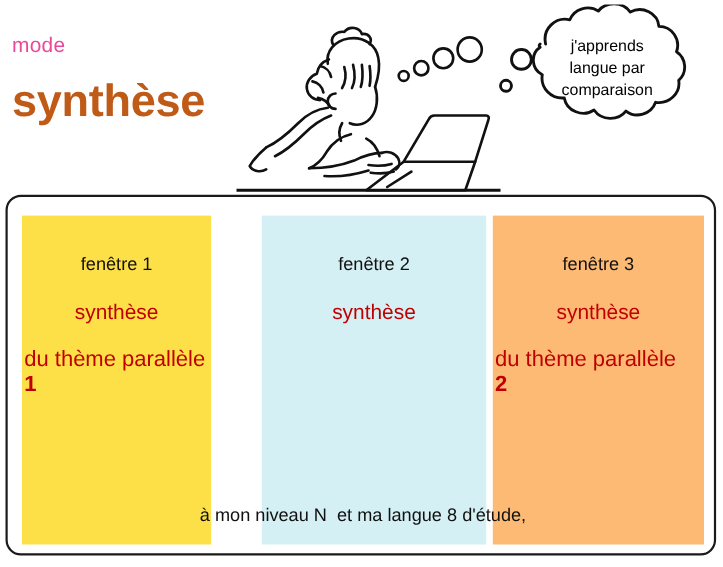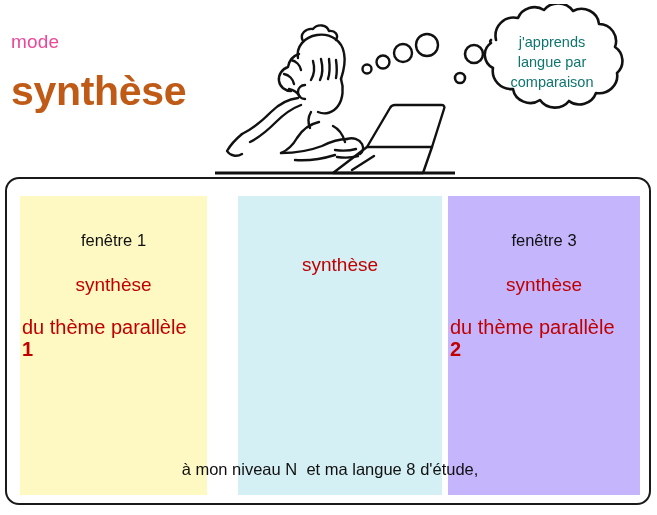--- a/index.html
+++ b/index.html
@@ -68,21 +68,21 @@
     left: 0; top: 0;
   }
   #bubble-text {
     position: absolute;
     left: 26px;
     top: 28px;
     width: 148px;
     text-align: center;
     font-size: 14.5px;
     line-height: 20px;
-    color: #0f766e;
+    color: #000000;
   }
 
   
   #panel {
     position: absolute;
     left: 5px;
     top: 177px;
     width: 646px;
     height: 328px;
     box-sizing: border-box;
@@ -98,23 +98,23 @@
     height: 328px;
   }
 
   .column {
     position: absolute;
     top: 17px;
     height: 299px;
     box-sizing: border-box;
     padding-top: 34px;
   }
-  #column-1 { left: 13px;  width: 187px; background: #fef9c3; }
+  #column-1 { left: 13px;  width: 172px; background: #fde047; }
   #column-2 { left: 231px; width: 204px; background: #d5f0f4; }
-  #column-3 { left: 441px; width: 192px; background: #c4b5fd; }
+  #column-3 { left: 441px; width: 192px; background: #fdba74; }
 
   .col-window-label {
     text-align: center;
     font-size: 16.5px;
     color: #111111;
     line-height: 20px;
   }
   .col-synth {
     margin-top: 24px;
     text-align: center;
@@ -232,20 +232,21 @@
     <div class="column" id="column-1">
       <div class="col-window-label">fenêtre 1</div>
       <div class="col-synth">synthèse</div>
       <div class="col-desc">
         <span>du thème parallèle</span>
         <span class="emph">1</span>
       </div>
     </div>
 
     <div class="column" id="column-2">
+      <div class="col-window-label">fenêtre 2</div>
       <div class="col-synth">synthèse</div>
     </div>
 
     <div class="column" id="column-3">
       <div class="col-window-label">fenêtre 3</div>
       <div class="col-synth">synthèse</div>
       <div class="col-desc">
         <span>du thème parallèle</span>
         <span class="emph">2</span>
       </div>

